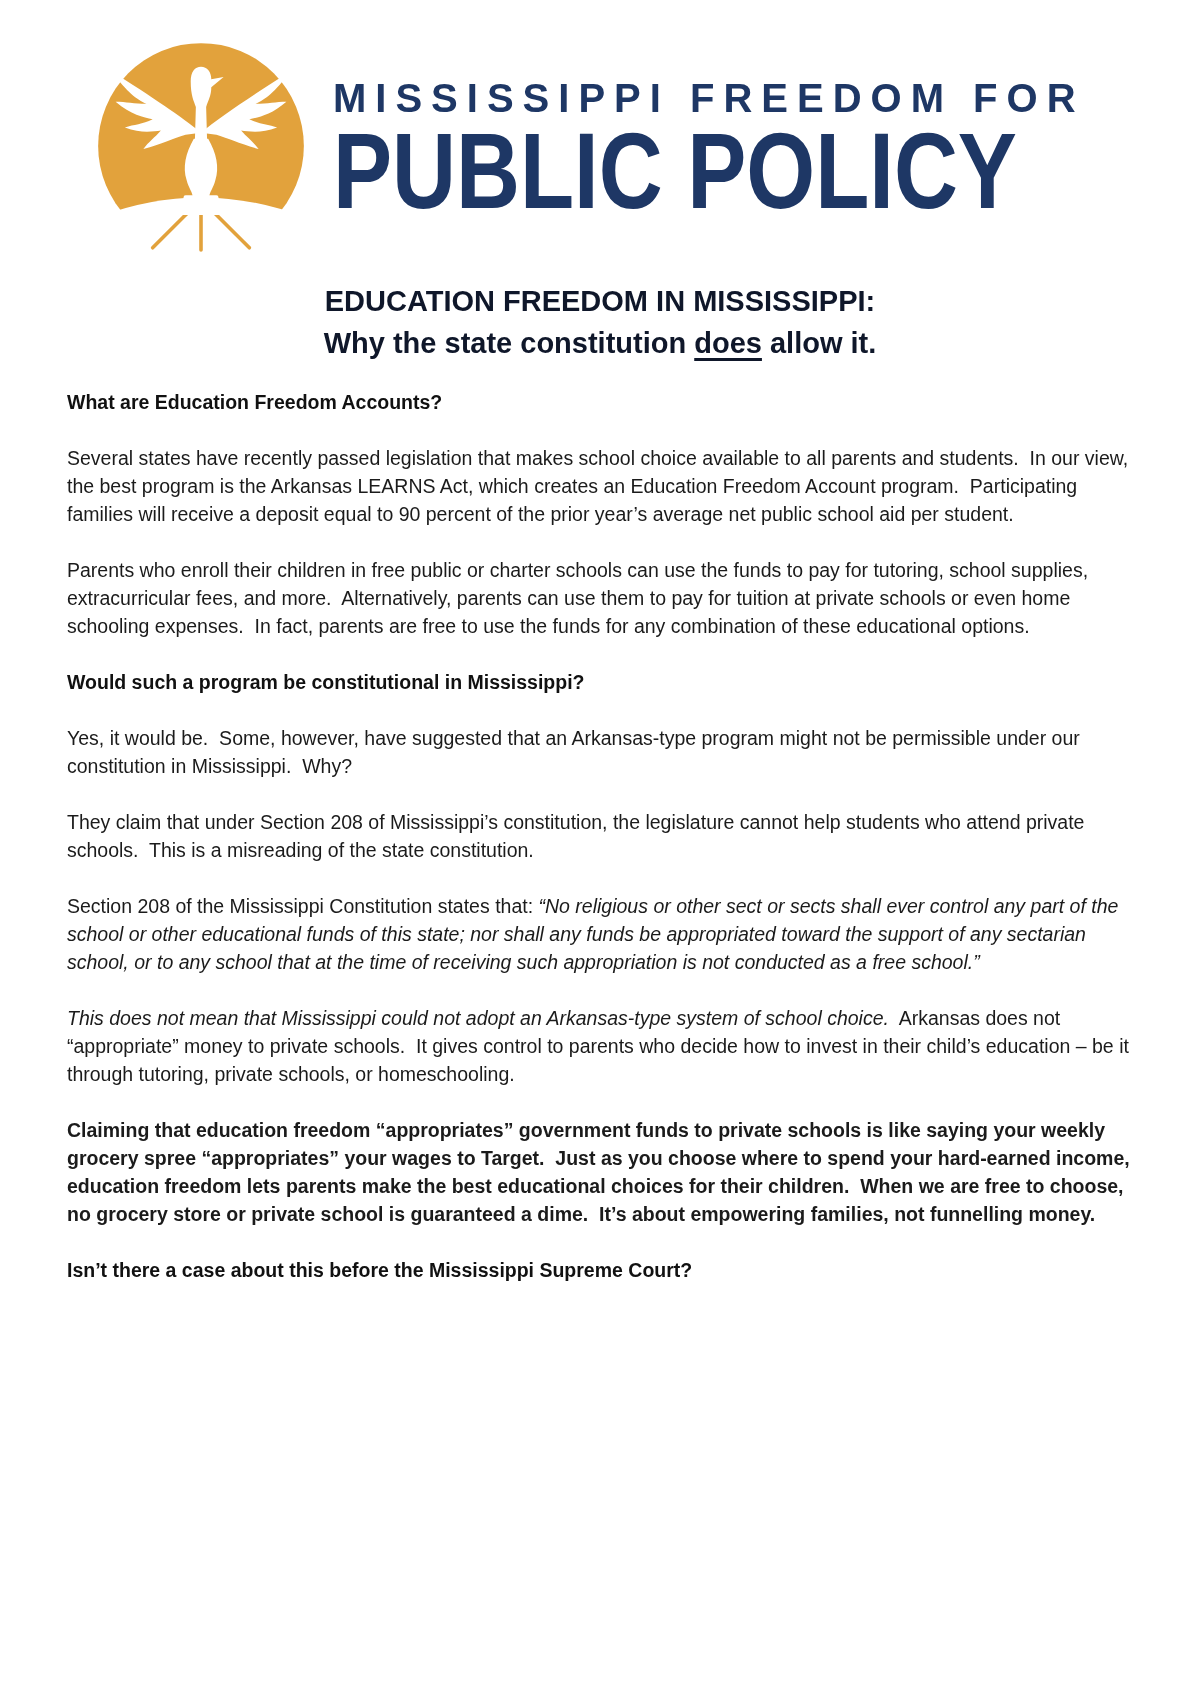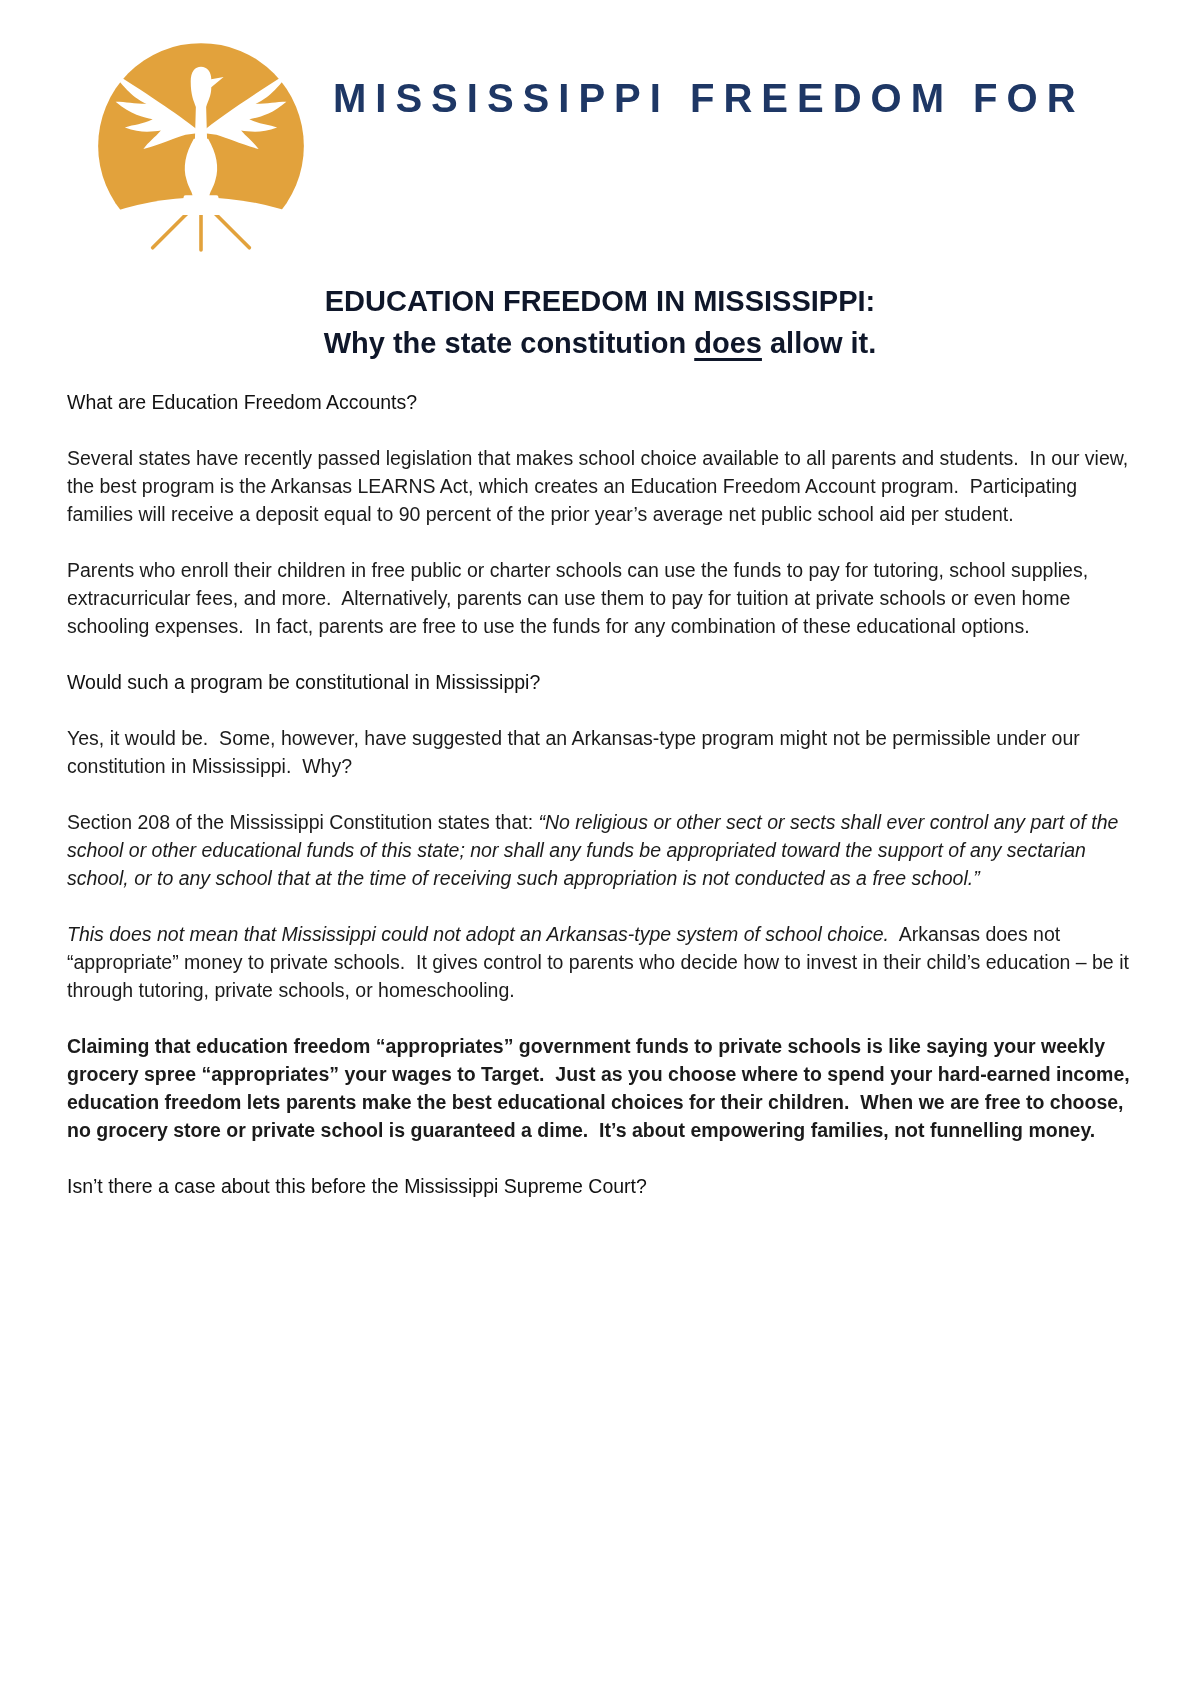--- a/index.html
+++ b/index.html
@@ -64,21 +64,21 @@
     width: 1066px;
     font-size: 19.5px;
     line-height: 28px;
   }
   .content p, .content h2 {
     margin: 0 0 28px 0;
     padding: 0;
   }
   .content h2 {
     font-size: 19.5px;
-    font-weight: normal;
+    font-weight: bold;
     line-height: 28px;
     color: #111;
   }
   .content [data-bind] { white-space: pre-wrap; }
   .italic { font-style: italic; }
   .bold-para { font-weight: bold; }
 </style>
 </head>
 <body>
 
@@ -103,40 +103,44 @@
 
       <path d="M105 28 C 111 28 115 33 115 40 L 127 38 L 115 48 C 115 56 112 61 110 67 L 111 102 L 99 102 L 100 67 C 98 61 95 56 95 42 C 95 33 99 28 105 28 Z" fill="#ffffff"></path>
 
       <path d="M98 98 L 112 98 C 120 112 123 126 119 138 C 117 146 113 150 113 155 L 97 155 C 97 150 93 146 91 138 C 87 126 90 112 98 98 Z" fill="#ffffff"></path>
 
       <rect x="88" y="153" width="34" height="10" rx="2" fill="#ffffff"></rect>
       <rect x="84" y="163" width="42" height="9" rx="2" fill="#ffffff"></rect>
     </svg>
     <div class="logo-text">
       <div class="logo-line1" data-bind="logo.org_line1">MISSISSIPPI FREEDOM FOR</div>
+      <div class="logo-line2-wrap">
+        <span class="logo-line2" data-bind="logo.org_line2">PUBLIC POLICY</span>
+      </div>
     </div>
   </div>
 
   <div class="doc-title">
     <div data-bind="title.line1">EDUCATION FREEDOM IN MISSISSIPPI:</div>
     <div><span data-bind="title.line2_before">Why the state constitution </span><span class="title-underline" data-bind="title.line2_emphasis">does</span><span data-bind="title.line2_after"> allow it.</span></div>
   </div>
 
   <div class="content">
 
     <h2 data-bind="article.heading1">What are Education Freedom Accounts?</h2>
 
     <p data-bind="article.para1">Several states have recently passed legislation that makes school choice available to all parents and students.  In our view, the best program is the Arkansas LEARNS Act, which creates an Education Freedom Account program.  Participating families will receive a deposit equal to 90 percent of the prior year’s average net public school aid per student.</p>
 
     <p data-bind="article.para2">Parents who enroll their children in free public or charter schools can use the funds to pay for tutoring, school supplies, extracurricular fees, and more.  Alternatively, parents can use them to pay for tuition at private schools or even home schooling expenses.  In fact, parents are free to use the funds for any combination of these educational options.</p>
 
     <h2 data-bind="article.heading2">Would such a program be constitutional in Mississippi?</h2>
 
     <p data-bind="article.para3">Yes, it would be.  Some, however, have suggested that an Arkansas-type program might not be permissible under our constitution in Mississippi.  Why?</p>
 
+    <p data-bind="article.para4">They claim that under Section 208 of Mississippi’s constitution, the legislature cannot help students who attend private schools.  This is a misreading of the state constitution.</p>
 
 
     <p><span data-bind="article.para5_intro">Section 208 of the Mississippi Constitution states that: </span><span class="italic" data-bind="article.para5_quote">“No religious or other sect or sects shall ever control any part of the school or other educational funds of this state; nor shall any funds be appropriated toward the support of any sectarian school, or to any school that at the time of receiving such appropriation is not conducted as a free school.”</span></p>
 
     <p><span class="italic" data-bind="article.para6_italic">This does not mean that Mississippi could not adopt an Arkansas-type system of school choice.</span><span data-bind="article.para6_rest">  Arkansas does not “appropriate” money to private schools.  It gives control to parents who decide how to invest in their child’s education – be it through tutoring, private schools, or homeschooling.</span></p>
 
     <p class="bold-para" data-bind="article.para7">Claiming that education freedom “appropriates” government funds to private schools is like saying your weekly grocery spree “appropriates” your wages to Target.  Just as you choose where to spend your hard-earned income, education freedom lets parents make the best educational choices for their children.  When we are free to choose, no grocery store or private school is guaranteed a dime.  It’s about empowering families, not funnelling money.</p>
 
     <h2 data-bind="article.heading4">Isn’t there a case about this before the Mississippi Supreme Court?</h2>
 

